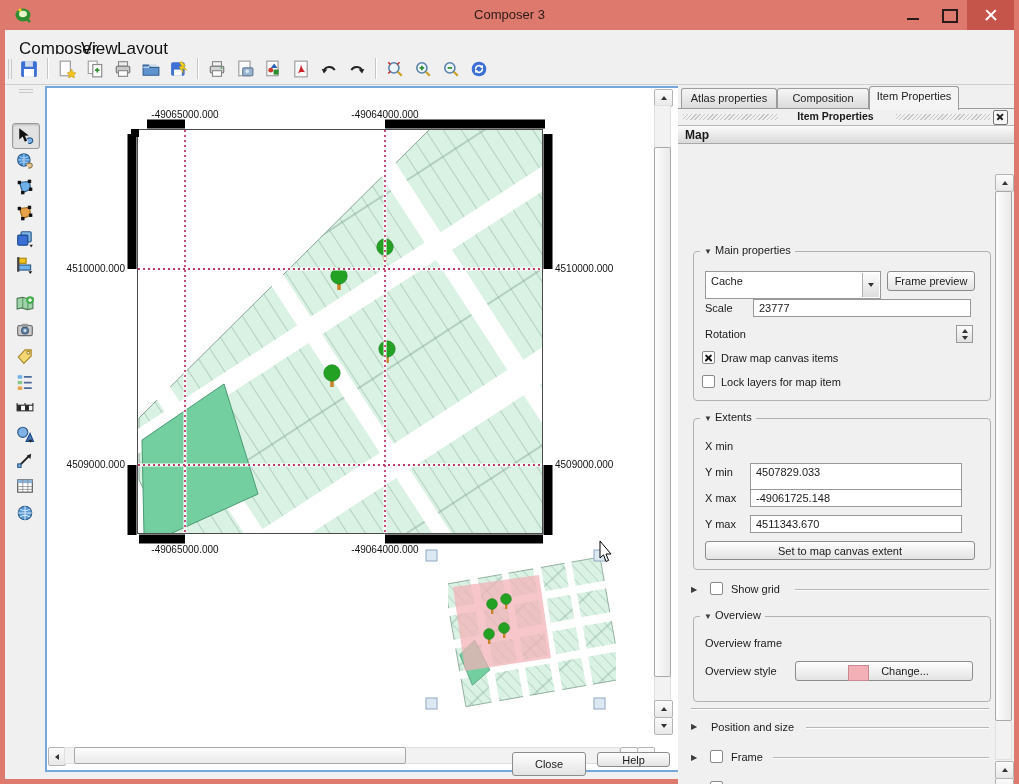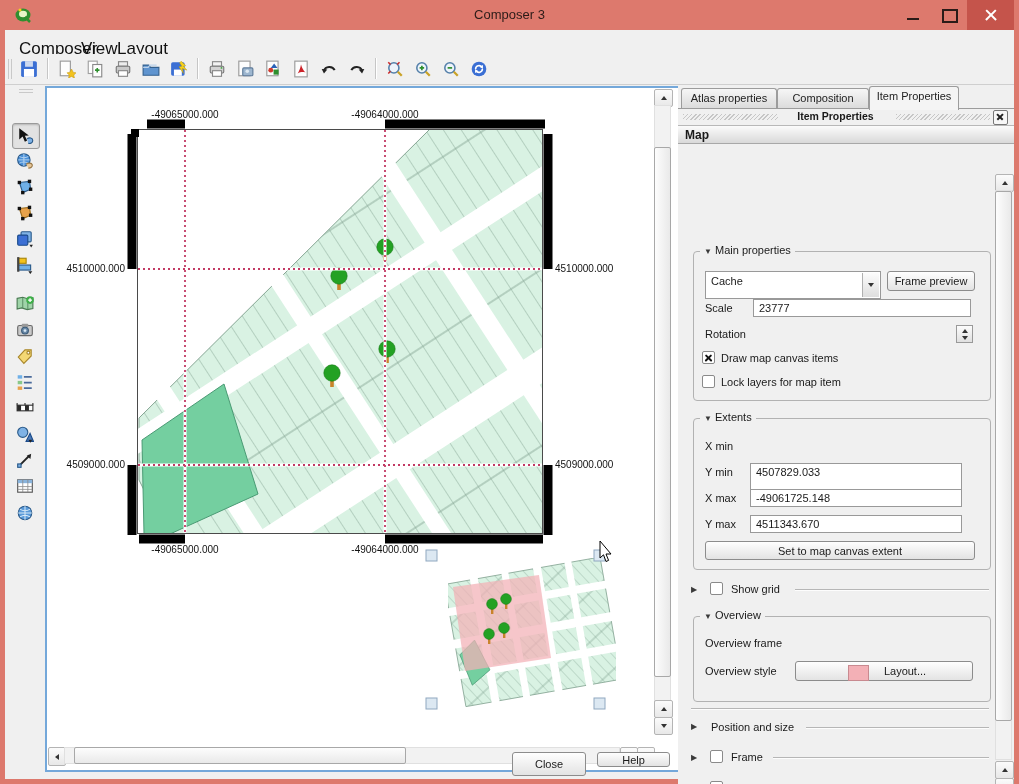--- a/index.html
+++ b/index.html
@@ -582,21 +582,21 @@
         <div class="abs checkbox" style="left:32px;top:438px"></div>
         <span class="abs lbl" style="left:53px;top:439px">Show grid</span>
         <div class="abs hline" style="left:117px;top:445px;width:194px"></div>
 
         <div class="abs group" style="left:15px;top:472px;width:296px;height:84px"></div>
         <div class="abs gtitle" style="left:22px;top:465px"><span class="exp open"></span>&nbsp;<span>Overview</span></div>
         <span class="abs lbl" style="left:27px;top:493px">Overview frame</span>
         <span class="abs lbl" style="left:27px;top:521px">Overview style</span>
         <div class="abs btn" style="left:117px;top:517px;width:178px;height:20px">
           <span class="abs" style="left:52px;top:2.5px;width:19px;height:14px;background:#f3b0b6;border:1px solid #c88a90"></span>
-          <span style="margin-left:42px">Layout...</span>
+          <span style="margin-left:42px">Change...</span>
         </div>
 
         <div class="abs hline" style="left:13px;top:564px;width:298px"></div>
 
         <span class="abs exp closed" style="left:13px;top:578px"></span>
         <span class="abs lbl" style="left:33px;top:577px">Position and size</span>
         <div class="abs hline" style="left:128px;top:583px;width:183px"></div>
 
         <span class="abs exp closed" style="left:13px;top:609px"></span>
         <div class="abs checkbox" style="left:32px;top:606px"></div>

